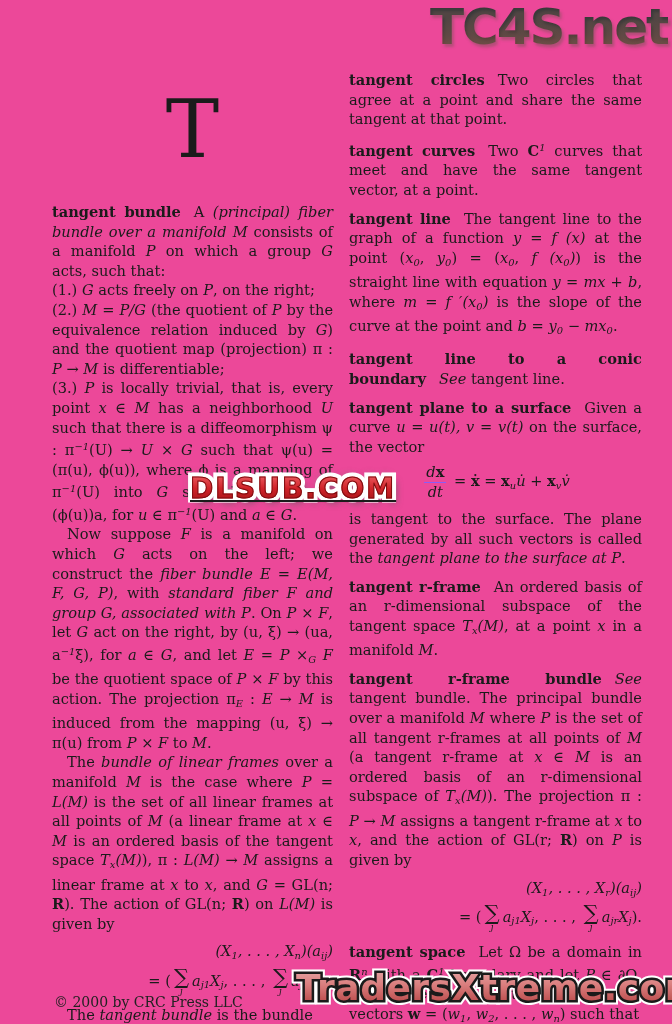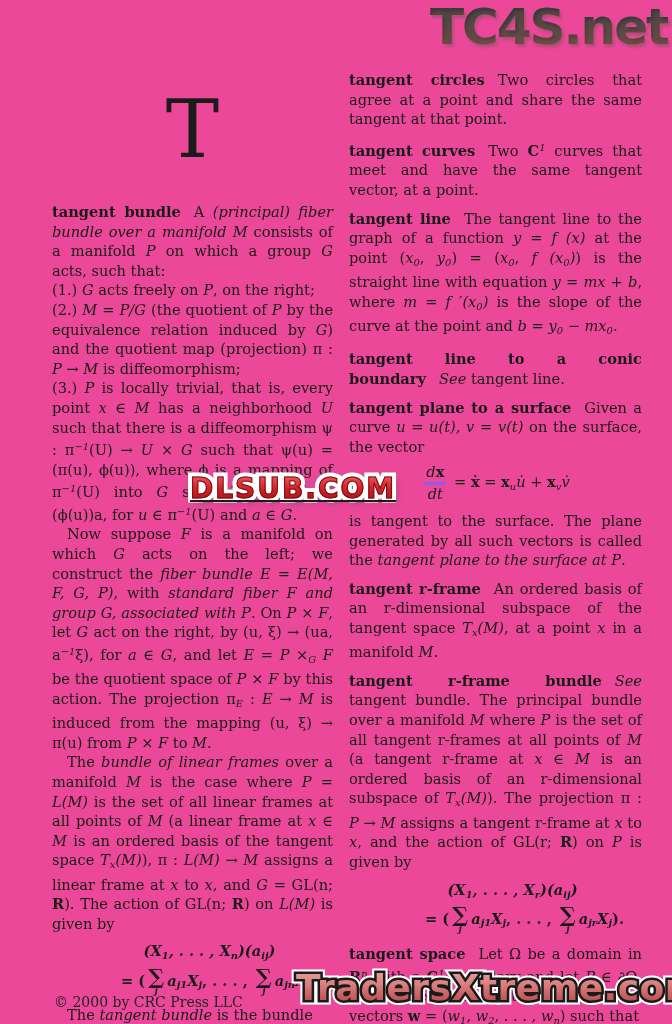--- a/index.html
+++ b/index.html
@@ -12,25 +12,25 @@
   p{margin:0;}
   .entry{margin-top:9px;}
   .first{margin-top:0;}
   .ind{text-indent:15px;}
   .head{font-weight:bold;margin-right:13px;}
   .it{font-style:italic;}
   .bd{font-weight:bold;}
   .sb{font-size:0.68em;vertical-align:-0.28em;font-style:italic;}
   .sp{font-size:0.68em;vertical-align:0.5em;font-style:italic;}
   .formula{margin:8px 0;text-align:center;}
-  .fl{text-align:center;font-weight:bold;}
+  .fl{text-align:right;}
   .fl1{padding-left:34px;}
   .fl2{padding-left:58px;}
   .frac{display:inline-block;vertical-align:middle;text-align:center;margin:0 3px;line-height:1.15;}
-  .frac .num{display:block;border-bottom:3px solid #8b5cf6;padding:0 2px 1px 2px;}
+  .frac .num{display:block;border-bottom:1px solid #8b5cf6;padding:0 2px 1px 2px;}
   .frac .den{display:block;padding:1px 2px 0 2px;}
   .sum{display:inline-flex;flex-direction:column;align-items:center;vertical-align:middle;line-height:1;margin:0 3px;}
   .sum .sg{font-size:1.45em;line-height:1;font-style:normal;}
   .sum .st,.sum .sb2{font-size:0.62em;font-style:italic;line-height:1.1;}
   
   .wm{position:absolute;font-family:"DejaVu Sans","Liberation Sans",sans-serif;font-weight:bold;white-space:nowrap;}
   .wm span{white-space:nowrap;}
   .wm-tc4s{top:-2px;right:4px;font-size:50px;letter-spacing:-2px;
     background:linear-gradient(#3a3a3a 35%,#54413c 65%,#7c4a41 90%);
     -webkit-background-clip:text;background-clip:text;color:transparent;
@@ -58,21 +58,21 @@
 
   <div class="wm wm-tc4s">TC4S.net</div>
 
   <div class="col col-left">
     <div class="letterT">T</div>
 
     <p class="entry first">
       <span class="head">tangent bundle</span><span><span>A </span><span class="it">(principal) fiber bundle over a manifold M</span><span> consists of a manifold </span><span class="it">P</span><span> on which a group </span><span class="it">G</span><span> acts, such that:</span></span>
     </p>
     <p><span>(1.) </span><span class="it">G</span><span> acts freely on </span><span class="it">P</span><span>, on the right;</span></p>
-    <p><span>(2.) </span><span class="it">M</span><span> = </span><span class="it">P/G</span><span> (the quotient of </span><span class="it">P</span><span> by the equivalence relation induced by </span><span class="it">G</span><span>) and the quotient map (projection) π : </span><span class="it">P</span><span> → </span><span class="it">M</span><span> is diffeomorphism;</span></p>
+    <p><span>(2.) </span><span class="it">M</span><span> = </span><span class="it">P/G</span><span> (the quotient of </span><span class="it">P</span><span> by the equivalence relation induced by </span><span class="it">G</span><span>) and the quotient map (projection) π : </span><span class="it">P</span><span> → </span><span class="it">M</span><span> is differentiable;</span></p>
     <p><span>(3.) </span><span class="it">P</span><span> is locally trivial, that is, every point </span><span class="it">x</span><span> ∈ </span><span class="it">M</span><span> has a neighborhood </span><span class="it">U</span><span> such that there is a diffeomorphism ψ : π</span><span class="sp">−1</span><span>(U) → </span><span class="it">U</span><span> × </span><span class="it">G</span><span> such that ψ(u) = (π(u), ϕ(u)), where ϕ is a mapping of π</span><span class="sp">−1</span><span>(U) into </span><span class="it">G</span><span> satisfying ϕ(ua) = (ϕ(u))a, for </span><span class="it">u</span><span> ∈ π</span><span class="sp">−1</span><span>(U) and </span><span class="it">a</span><span> ∈ </span><span class="it">G</span><span>.</span></p>
     <p class="ind"><span>Now suppose </span><span class="it">F</span><span> is a manifold on which </span><span class="it">G</span><span> acts on the left; we construct the </span><span class="it">fiber bundle E</span><span> = </span><span class="it">E(M, F, G, P)</span><span>, with </span><span class="it">standard fiber F and group G, associated with P</span><span>. On </span><span class="it">P</span><span> × </span><span class="it">F</span><span>, let </span><span class="it">G</span><span> act on the right, by (u, ξ) → (ua, a</span><span class="sp">−1</span><span>ξ), for </span><span class="it">a</span><span> ∈ </span><span class="it">G</span><span>, and let </span><span class="it">E</span><span> = </span><span class="it">P</span><span> ×</span><span class="sb">G</span><span> </span><span class="it">F</span><span> be the quotient space of </span><span class="it">P</span><span> × </span><span class="it">F</span><span> by this action. The projection π</span><span class="sb">E</span><span> : </span><span class="it">E</span><span> → </span><span class="it">M</span><span> is induced from the mapping (u, ξ) → π(u) from </span><span class="it">P</span><span> × </span><span class="it">F</span><span> to </span><span class="it">M</span><span>.</span></p>
     <p class="ind"><span>The </span><span class="it">bundle of linear frames</span><span> over a manifold </span><span class="it">M</span><span> is the case where </span><span class="it">P</span><span> = </span><span class="it">L(M)</span><span> is the set of all linear frames at all points of </span><span class="it">M</span><span> (a linear frame at </span><span class="it">x</span><span> ∈ </span><span class="it">M</span><span> is an ordered basis of the tangent space </span><span class="it">T</span><span class="sb">x</span><span class="it">(M)</span><span>), π : </span><span class="it">L(M)</span><span> → </span><span class="it">M</span><span> assigns a linear frame at </span><span class="it">x</span><span> to </span><span class="it">x</span><span>, and </span><span class="it">G</span><span> = GL(n; </span><span class="bd">R</span><span>). The action of GL(n; </span><span class="bd">R</span><span>) on </span><span class="it">L(M)</span><span> is given by</span></p>
 
     <div class="formula">
       <div class="fl fl1"><span class="it">(X</span><span class="sb">1</span><span class="it">, . . . , X</span><span class="sb">n</span><span class="it">)(a</span><span class="sb">ij</span><span class="it">)</span></div>
       <div class="fl fl2"><span>= (</span><span class="sum">
             <span class="sg">∑</span>
             <span class="sb2">j</span>
           </span><span class="it">a</span><span class="sb">j1</span><span class="it">X</span><span class="sb">j</span><span>, . . . , </span><span class="sum">

